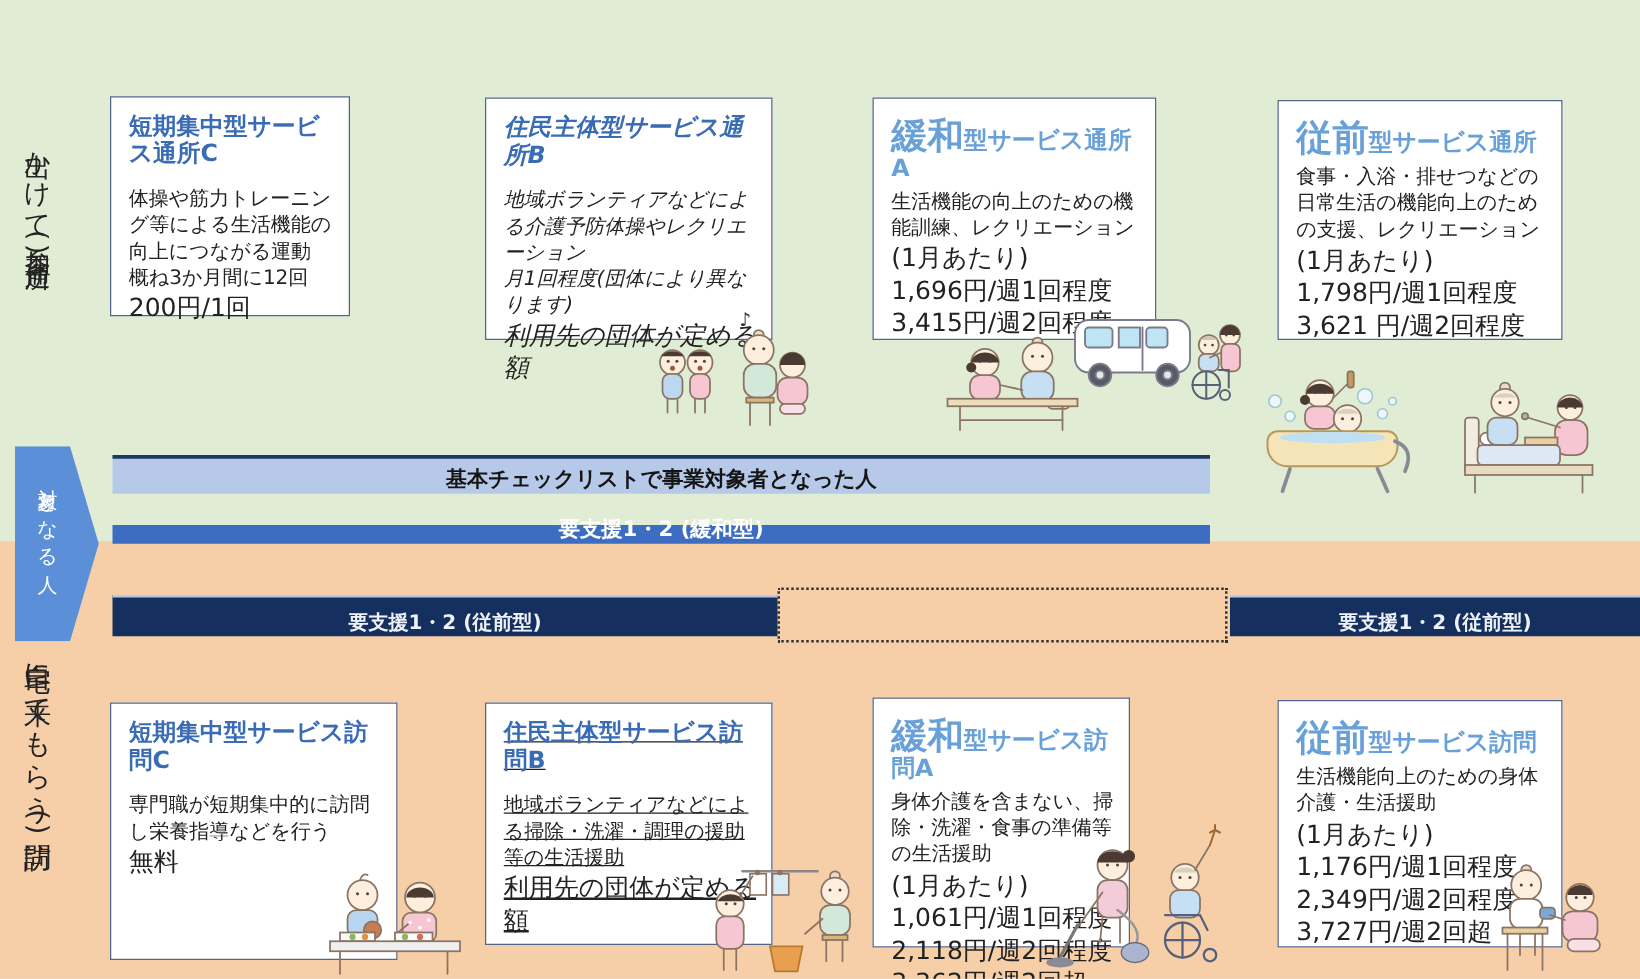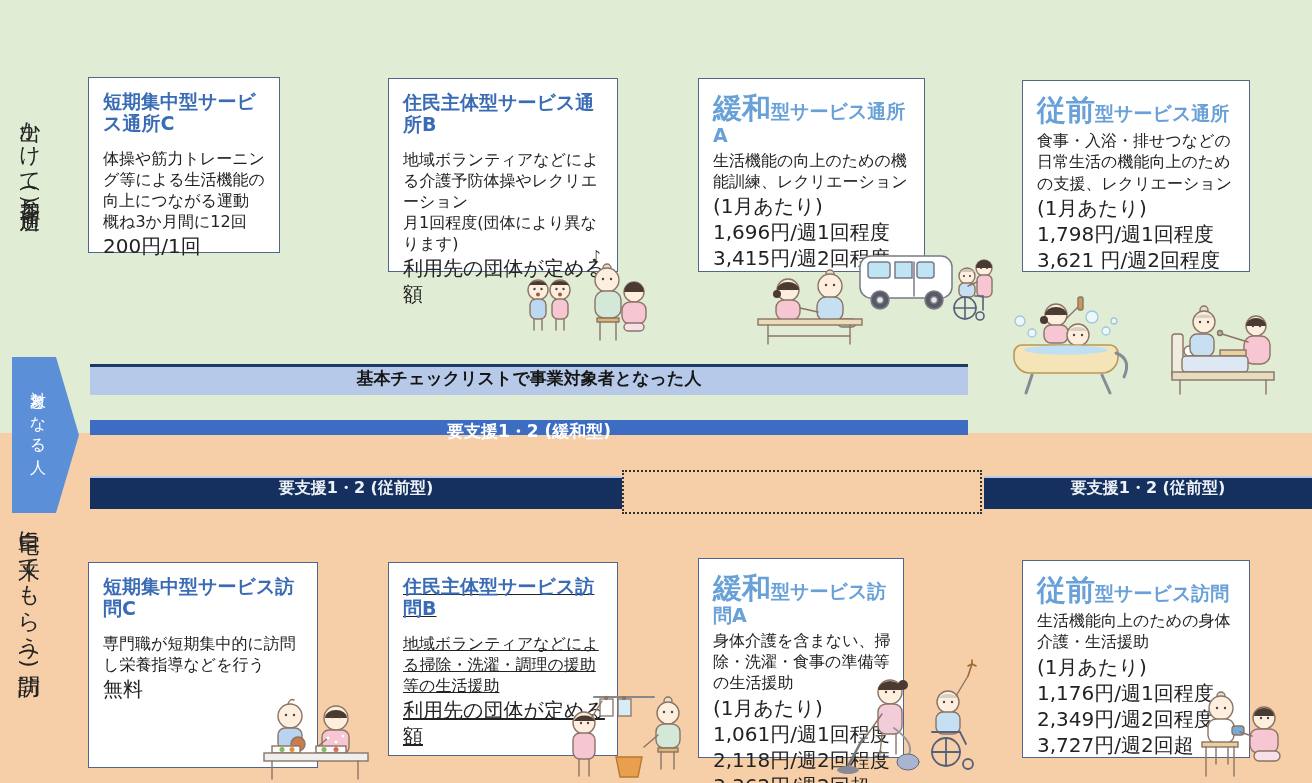--- a/index.html
+++ b/index.html
@@ -18,21 +18,21 @@
   .side-label.top{left:16px;top:106px;font-size:21px;}
   .side-label.bottom{left:14px;top:514px;font-size:22px;}
 
   .arrow-shape{position:absolute;left:12px;top:357px;}
   .arrow-label{
     position:absolute;left:27px;top:378px;writing-mode:vertical-rl;
     color:#fff;font-size:16px;letter-spacing:3px;font-weight:500;
   }
 
   .band{
-    position:absolute;display:flex;align-items:flex-start;justify-content:center;
+    position:absolute;display:flex;align-items:flex-end;justify-content:center;
     box-sizing:border-box;font-weight:700;
   }
   .band.checklist{
     left:90px;top:364px;width:878px;height:31px;
     background:var(--band1_bg,#b7c9e8);border-top:3px solid var(--band1_border,#1e3a66);
     color:#151515;font-size:17px;
   }
   .band.kanwa{
     left:90px;top:420px;width:878px;height:15px;
     background:var(--band2_bg,#3d6cc3);color:#fff;font-size:17px;
@@ -91,21 +91,21 @@
   <div class="band juzen right">
     <span>要支援1・2 (従前型)</span>
   </div>
 
   <div class="card" style="left:88px;top:77px;width:192px;height:176px;">
     <div class="title">短期集中型サービス通所C</div>
     <div class="desc">体操や筋力トレーニング等による生活機能の向上につながる運動
 概ね3か月間に12回</div>
     <div class="price">200円/1回</div>
   </div>
-  <div class="card" style="left:388px;top:78px;width:230px;height:194px;">
+  <div class="card" style="left:388px;top:78px;width:230px;height:194px;font-style:italic;">
     <div class="title">住民主体型サービス通所B</div>
     <div class="desc">地域ボランティアなどによる介護予防体操やレクリエーション
 月1回程度(団体により異なります)</div>
     <div class="price">利用先の団体が定める額</div>
     <span class="note">♪</span>
   </div>
   <div class="card big" style="left:698px;top:78px;width:227px;height:194px;">
     <div class="title"><span class="big">緩和</span><span class="rest">型サービス通所A</span></div>
     <div class="desc">生活機能の向上のための機能訓練、レクリエーション</div>
     <div class="price">(1月あたり)

